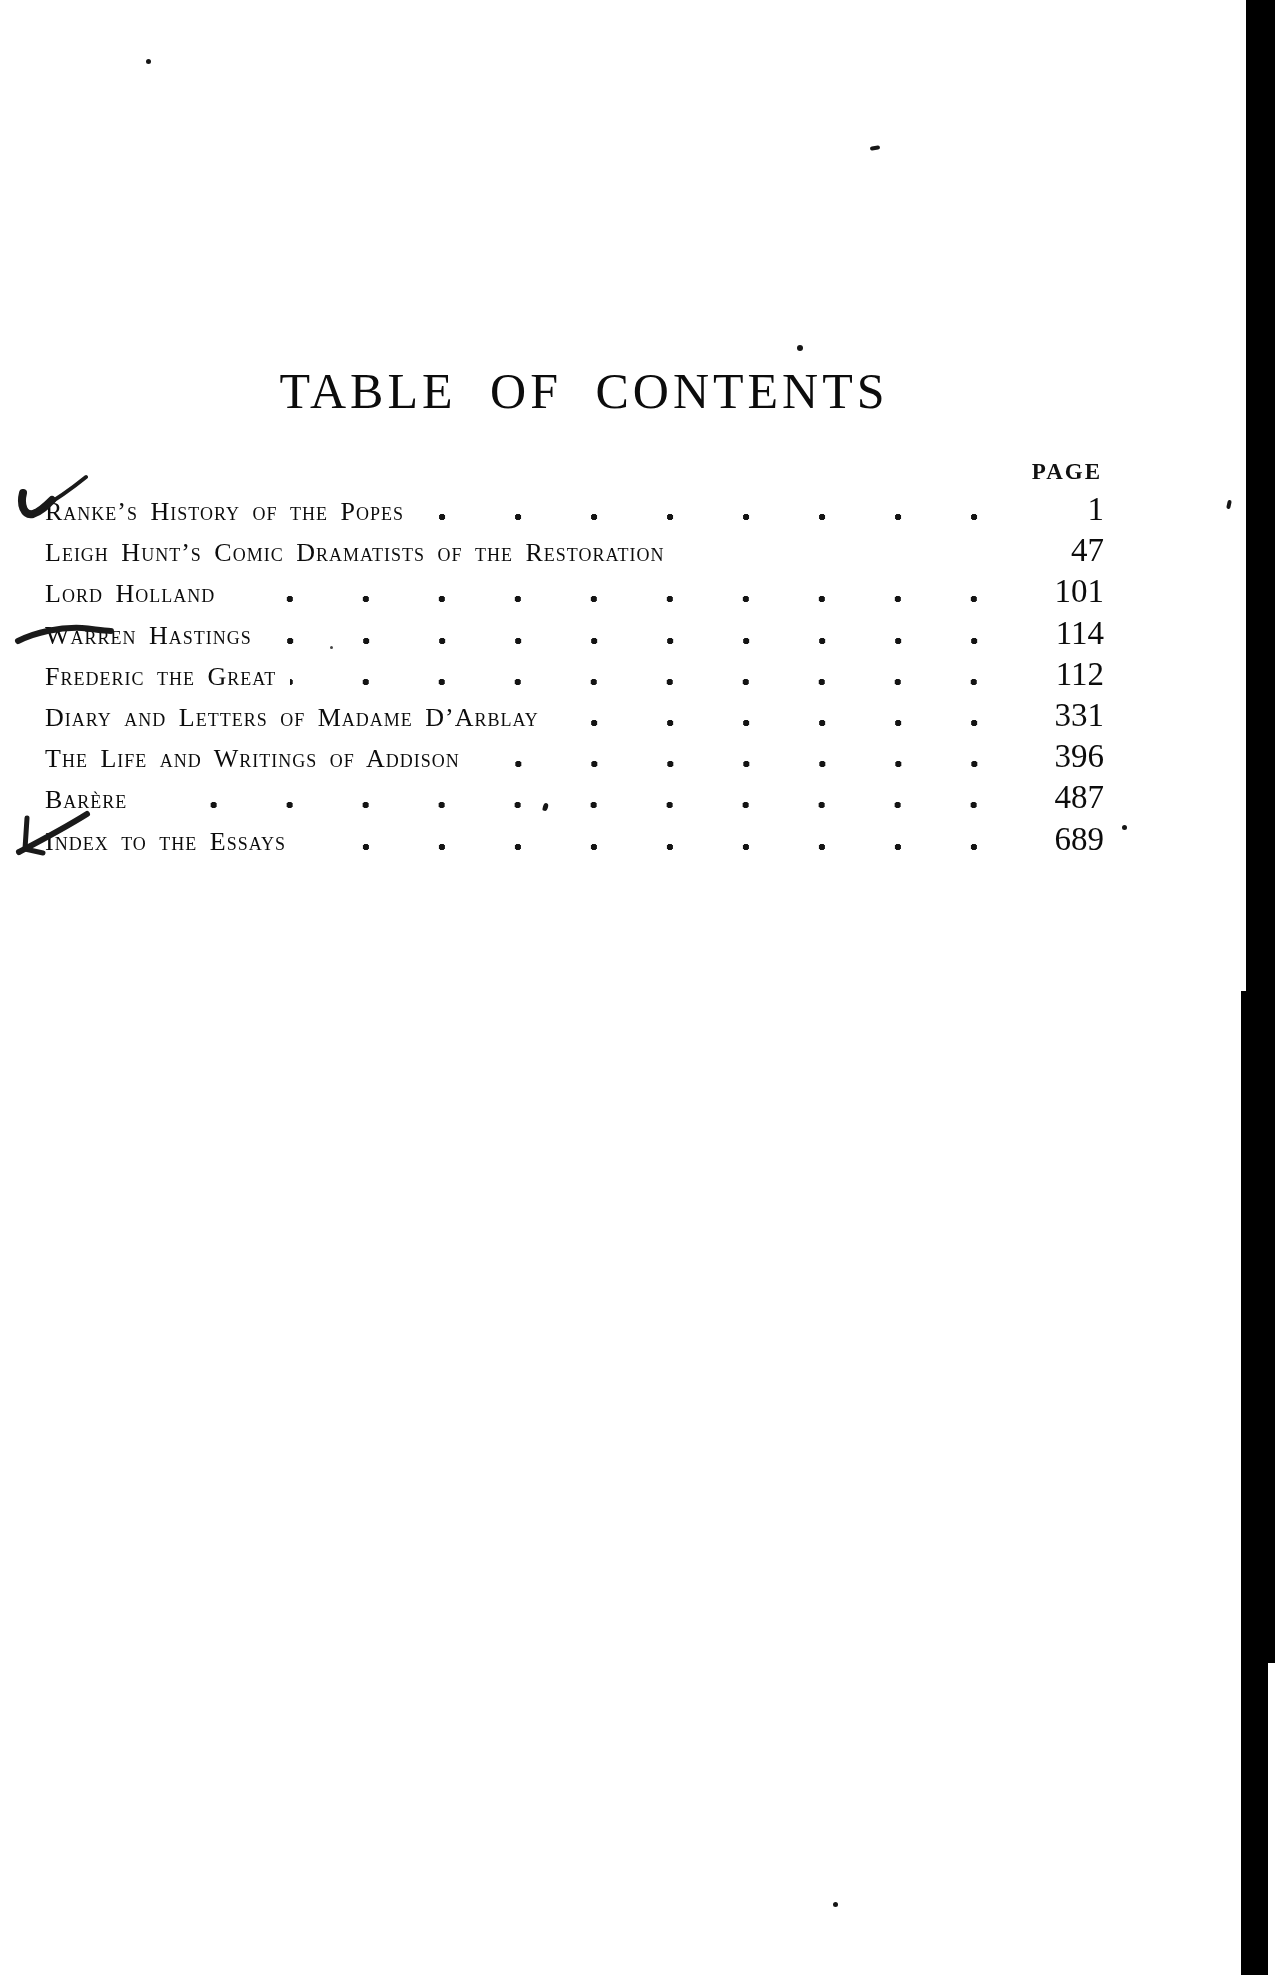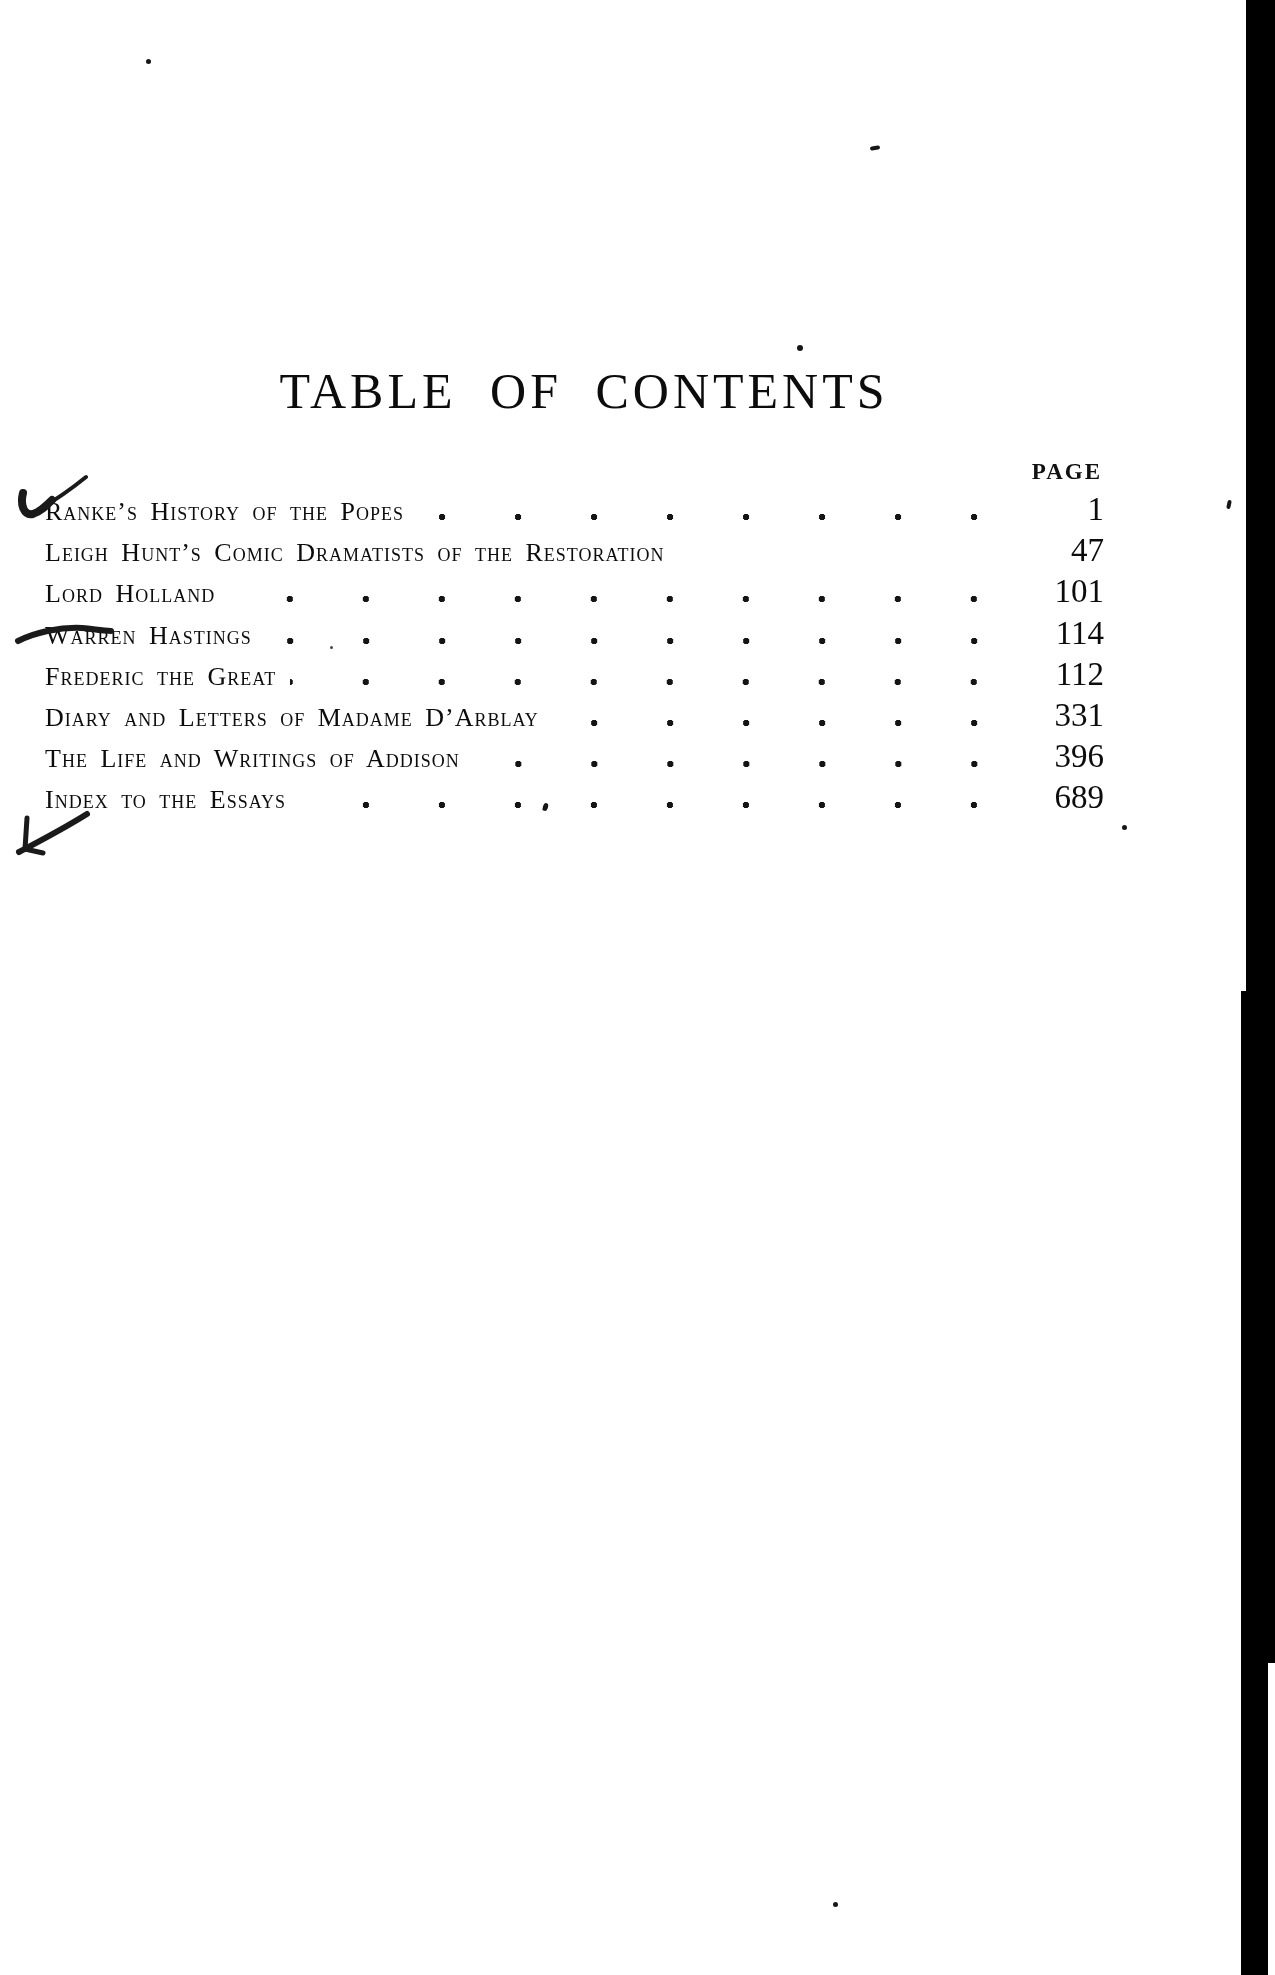--- a/index.html
+++ b/index.html
@@ -132,20 +132,25 @@
     <span class="toc-leaders dots"></span>
     <span class="toc-page">331</span>
   </div>
 
   <div class="toc-row">
     <span class="toc-title">The Life and Writings of Addison</span>
     <span class="toc-leaders dots"></span>
     <span class="toc-page">396</span>
   </div>
 
+  <div class="toc-row">
+    <span class="toc-title">Barère</span>
+    <span class="toc-leaders dots"></span>
+    <span class="toc-page">487</span>
+  </div>
 
 
   <div class="toc-row">
     <span class="toc-title">Index to the Essays</span>
     <span class="toc-leaders dots"></span>
     <span class="toc-page">689</span>
   </div>
 </div>
 
 <svg class="marks-overlay" viewBox="0 0 1275 1975" xmlns="http://www.w3.org/2000/svg">

